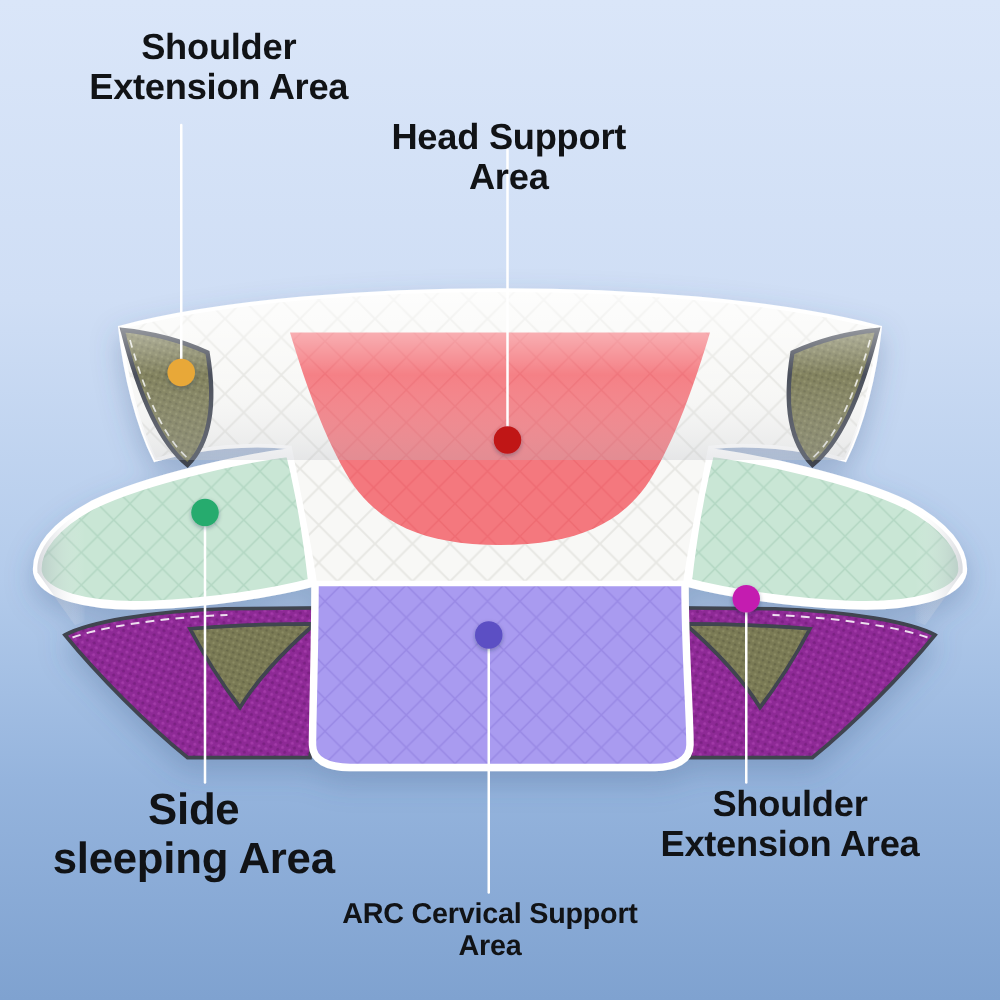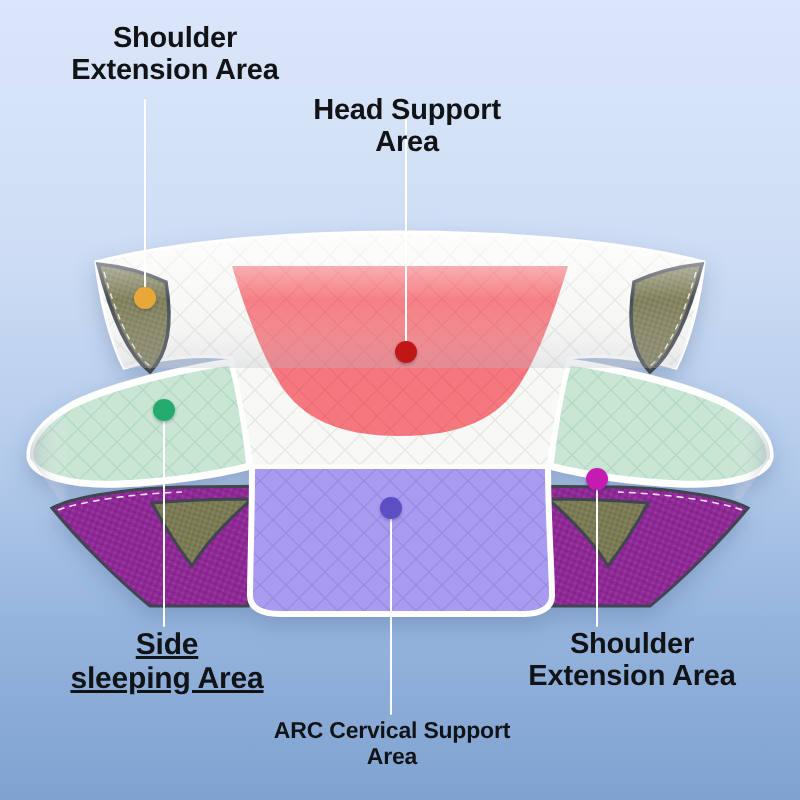--- a/index.html
+++ b/index.html
@@ -17,21 +17,21 @@
     color:#111316;
     font-weight:bold;
     text-align:center;
     line-height:1.12;
     white-space:pre-line;
     letter-spacing:-0.2px;
     text-rendering:geometricPrecision;
   }
   .lbl-shoulder-left{left:10px;  top:22px;  width:330px; font-size:29px;}
   .lbl-head{        left:262px; top:46px;  width:290px; font-size:29px;margin-top:48px;}
-  .lbl-side{        left:42px;  top:628px; width:250px; font-size:30px;text-decoration:underline;}
+  .lbl-side{        left:30px;  top:628px; width:250px; font-size:35px;}
   .lbl-arc{         left:222px; top:718px; width:340px; font-size:23px;}
   .lbl-shoulder-right{left:482px;top:628px;width:300px; font-size:29px;}
 </style>
 </head>
 <body>
 
 <div id="stage">
 
   <svg id="bg" viewBox="0 0 800 800" preserveAspectRatio="none">
     <defs>

